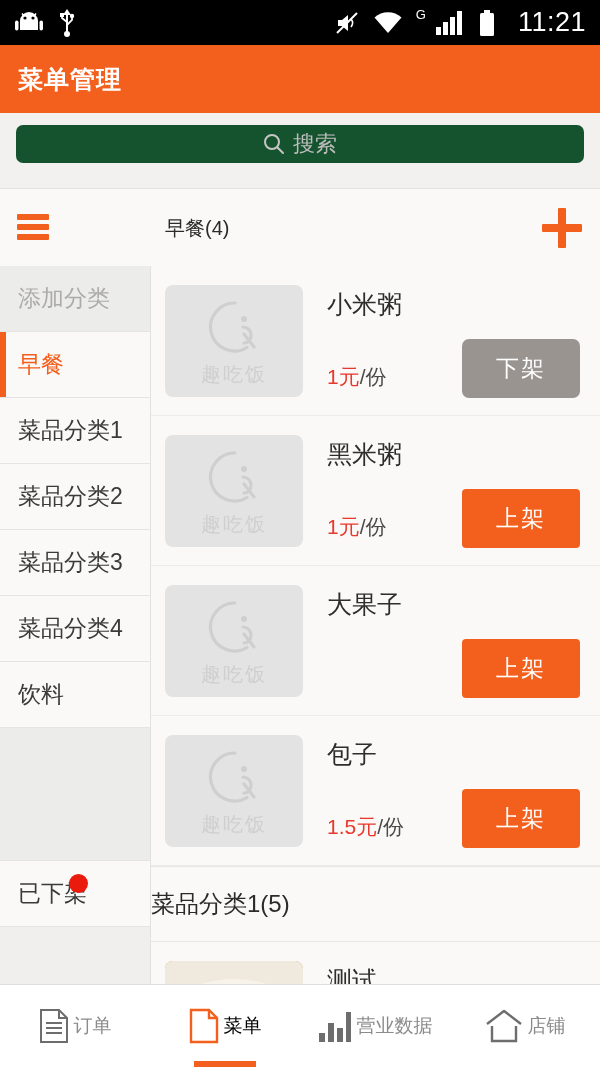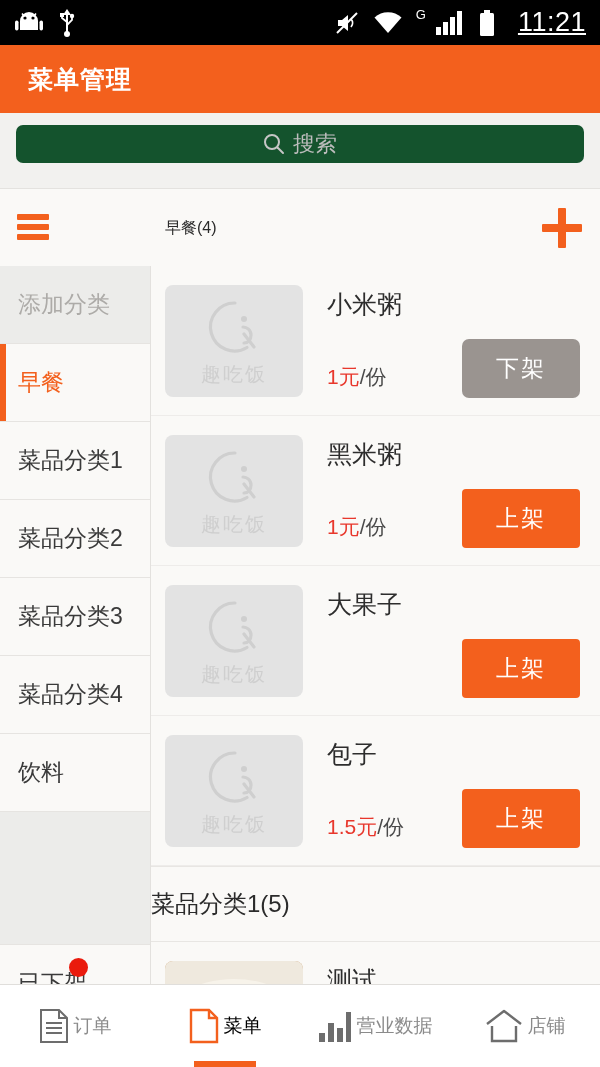--- a/index.html
+++ b/index.html
@@ -30,21 +30,20 @@
     padding: 0 14px;
   }
   .sb-left { display: flex; align-items: center; gap: 14px; }
   .sb-right { display: flex; align-items: center; gap: 13px; margin-left: auto; }
   .sb-time {
     color: #ffffff;
     font-size: 27px;
     letter-spacing: 0.5px;
     margin-left: 10px;
     font-family: "Liberation Sans", sans-serif;
-    text-decoration: underline;
   }
   .sb-ico { display: block; }
   .g-mark {
     color: #ffffff;
     font-size: 13px;
     position: relative;
     top: -8px;
     margin-right: -3px;
   }
 
@@ -53,21 +52,21 @@
     position: absolute;
     top: 45px; left: 0;
     width: 600px; height: 68px;
     background: #f3601d;
     display: flex;
     align-items: center;
   }
   .titlebar .title {
     color: #ffffff;
     font-size: 25px;
-    margin-left: 28px;
+    margin-left: 18px;
     font-weight: bold;
     letter-spacing: 1px;
   }
 
   
   .searchwrap {
     position: absolute;
     top: 113px; left: 0;
     width: 600px; height: 76px;
     background: #f2f1ef;
@@ -109,21 +108,21 @@
     display: block;
     height: 6px;
     width: 100%;
     background: #f3601d;
     border-radius: 1px;
   }
   .cat-title {
     position: absolute;
     left: 165px; top: 50%;
     transform: translateY(-50%);
-    font-size: 16px;
+    font-size: 20px;
     color: #2b2b2b;
   }
   .plus-btn {
     position: absolute;
     right: 18px; top: 50%;
     transform: translateY(-50%);
     width: 40px; height: 40px;
   }
   .plus-btn::before, .plus-btn::after {
     content: "";
@@ -147,21 +146,21 @@
   
   .sidebar {
     width: 151px;
     flex: 0 0 151px;
     background: #f0efed;
     border-right: 1px solid #e3e1de;
     box-sizing: border-box;
     overflow: hidden;
   }
   .side-item {
-    height: 78px;
+    height: 66px;
     display: flex;
     align-items: center;
     padding-left: 18px;
     box-sizing: border-box;
     font-size: 23px;
     color: #3a3a3a;
     background: #faf9f7;
     border-bottom: 1px solid #e6e4e1;
     position: relative;
   }

